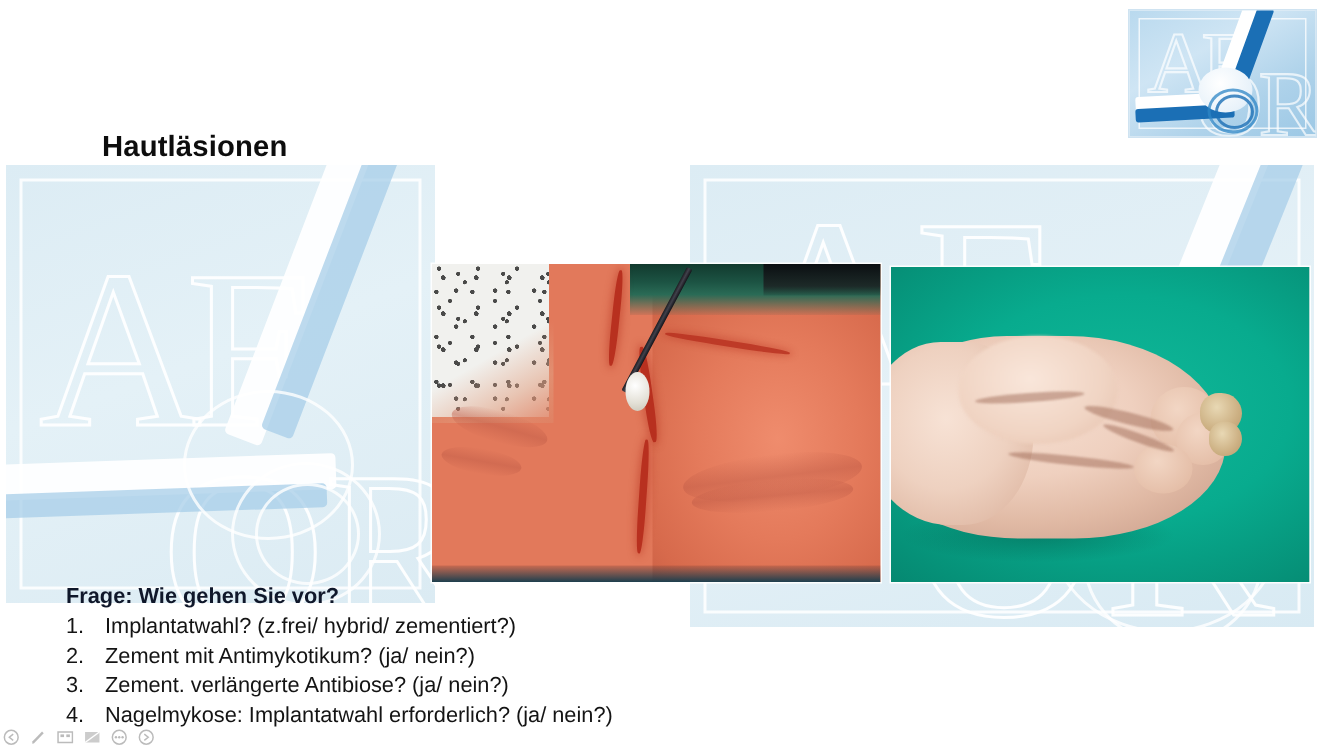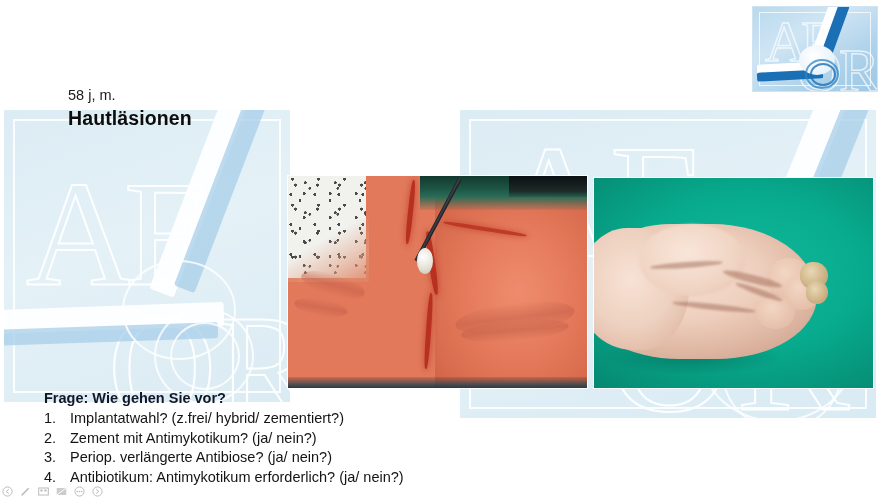--- a/index.html
+++ b/index.html
@@ -179,21 +179,20 @@
       <div class="lb" style="left:4px;top:56px;width:68px;height:10px;background:#ffffff;transform:rotate(-3deg);"></div>
       <div class="lb" style="left:4px;top:64px;width:66px;height:9px;background:#1b6fb5;transform:rotate(-3deg);"></div>
       <div style="position:absolute;left:46px;top:38px;width:36px;height:30px;border-radius:50%;
                   background:radial-gradient(circle at 40% 35%,#ffffff,#e8f2fa 70%,#cfe4f3);"></div>
       <div style="position:absolute;left:52px;top:52px;width:30px;height:26px;border:2px solid #2e86c6;border-radius:50%;opacity:.75;"></div>
       <div style="position:absolute;left:57px;top:56px;width:22px;height:19px;border:2px solid #1b6fb5;border-radius:50%;opacity:.8;"></div>
     </div>
   </div>
 
   <div class="hdr">
-    <div class="l1">58 j, m.</div>
     <div class="l3">Hautläsionen</div>
   </div>
 
   <div class="photo photo-hip">
     <div class="hip-base"></div>
     <div class="hip-right"></div>
     <div class="hip-darktop"></div>
     <div class="hip-darktop2"></div>
     <div class="hip-drape"></div>
     <div class="hip-drape-fade"></div>
@@ -233,25 +232,25 @@
       <li>
         <span class="qnum">1.</span>
         <span class="qtext">Implantatwahl? (z.frei/ hybrid/ zementiert?)</span>
       </li>
       <li>
         <span class="qnum">2.</span>
         <span class="qtext">Zement mit Antimykotikum? (ja/ nein?)</span>
       </li>
       <li>
         <span class="qnum">3.</span>
-        <span class="qtext">Periop. verlängerte Antibiose? (ja/ nein?)</span>
+        <span class="qtext">Zement. verlängerte Antibiose? (ja/ nein?)</span>
       </li>
       <li>
         <span class="qnum">4.</span>
-        <span class="qtext">Antibiotikum: Antimykotikum erforderlich? (ja/ nein?)</span>
+        <span class="qtext">Nagelmykose: Implantatwahl erforderlich? (ja/ nein?)</span>
       </li>
     </ul>
   </div>
 
   <div class="toolbar">
     <span class="tb">
       <svg width="11" height="11" viewBox="0 0 11 11">
           <circle cx="5.5" cy="5.5" r="4.6" fill="none" stroke="#222" stroke-width="1"></circle>
           <path d="M6.8 3.4 4.2 5.5l2.6 2.1" fill="none" stroke="#222" stroke-width="1"></path>
         </svg>

